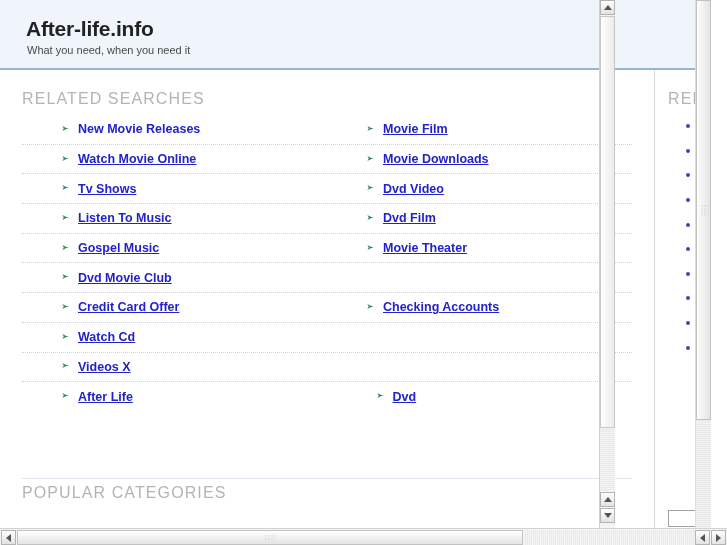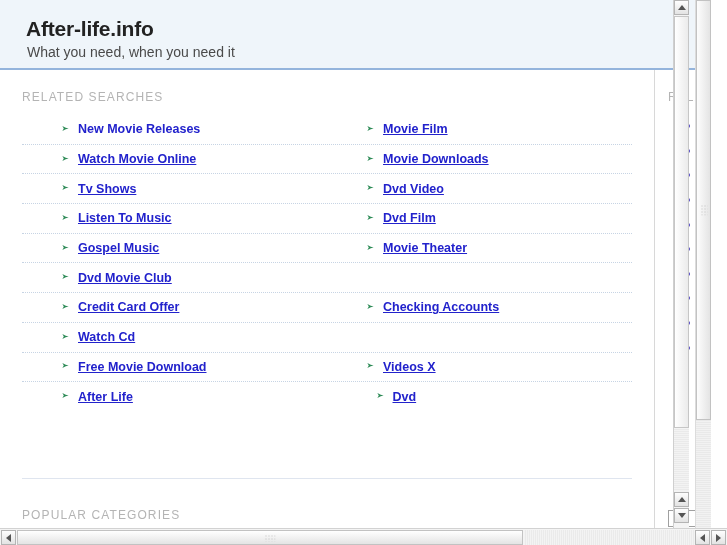--- a/index.html
+++ b/index.html
@@ -12,21 +12,21 @@
     height: 545px;
     overflow: hidden;
     font-family: "Liberation Sans", sans-serif;
     font-size: 11px;
     color: #333;
   }
 
   
   #window {
     position: relative;
-    width: 689px;
+    width: 615px;
     height: 545px;
     background: #ffffff;
   }
 
   
   #viewport {
     position: absolute;
     left: 0; top: 0;
     width: 711px;
     height: 528px;
@@ -49,21 +49,21 @@
     font-size: 21px;
     font-weight: bold;
     color: #222222;
     letter-spacing: -0.2px;
     font-family: "Liberation Sans", sans-serif;
   }
   #site-tagline {
     position: absolute;
     left: 27px;
     top: 44px;
-    font-size: 14px;
+    font-size: 11px;
     color: #4a4a4a;
   }
 
   
   #body-cols {
     position: relative;
     height: 458px;
   }
   #main-col {
     position: absolute;
@@ -76,21 +76,21 @@
   #side-col {
     position: absolute;
     left: 656px; top: 0;
     width: 55px;
     height: 458px;
     overflow: hidden;
   }
 
   .section-label {
     color: #b4b4b4;
-    font-size: 12px;
+    font-size: 16px;
     letter-spacing: 1.1px;
     font-family: "Liberation Sans", sans-serif;
     white-space: nowrap;
     text-align: right;
   }
 
   #related-label { position: absolute; left: 22px; top: 20px; }
 
   
   #related-grid {
@@ -134,21 +134,21 @@
 
   
   #cats-divider {
     position: absolute;
     left: 22px;
     top: 408px;
     width: 610px;
     height: 1px;
     background: #dfe5ef;
   }
-  #cats-label { position: absolute; left: 22px; top: 438px; }
+  #cats-label { position: absolute; left: 22px; top: 414px; }
   .dot-bullet {
     width: 4px; height: 4px;
     border-radius: 50%;
     background: #4a3fc0;
     margin-right: 8px;
     flex: 0 0 auto;
   }
 
   
   #side-label { position: absolute; left: 12px; top: 20px; }
@@ -408,26 +408,20 @@
                   <path d="M0.5 5 L4.2 5 L2.6 2.1 L6.4 4.2 L9.6 5 L6.4 5.8 L2.6 7.9 L4.2 5 Z" fill="#2e8b57"></path>
                 </svg>
                 <span class="rel-link">Watch Cd</span>
               </div>
             </div>
             <div class="rel-row">
               <div class="rel-cell">
                 <svg viewBox="0 0 10 10" class="arrow-bullet">
                   <path d="M0.5 5 L4.2 5 L2.6 2.1 L6.4 4.2 L9.6 5 L6.4 5.8 L2.6 7.9 L4.2 5 Z" fill="#2e8b57"></path>
                 </svg>
-                <span class="rel-link">Free Movie Download</span>
-              </div>
-              <div class="rel-cell">
-                <svg viewBox="0 0 10 10" class="arrow-bullet">
-                  <path d="M0.5 5 L4.2 5 L2.6 2.1 L6.4 4.2 L9.6 5 L6.4 5.8 L2.6 7.9 L4.2 5 Z" fill="#2e8b57"></path>
-                </svg>
                 <span class="rel-link">Videos X</span>
               </div>
             </div>
             <div class="rel-row">
               <div class="rel-cell">
                 <svg viewBox="0 0 10 10" class="arrow-bullet">
                   <path d="M0.5 5 L4.2 5 L2.6 2.1 L6.4 4.2 L9.6 5 L6.4 5.8 L2.6 7.9 L4.2 5 Z" fill="#2e8b57"></path>
                 </svg>
                 <span class="rel-link">After Life</span>
               </div>

